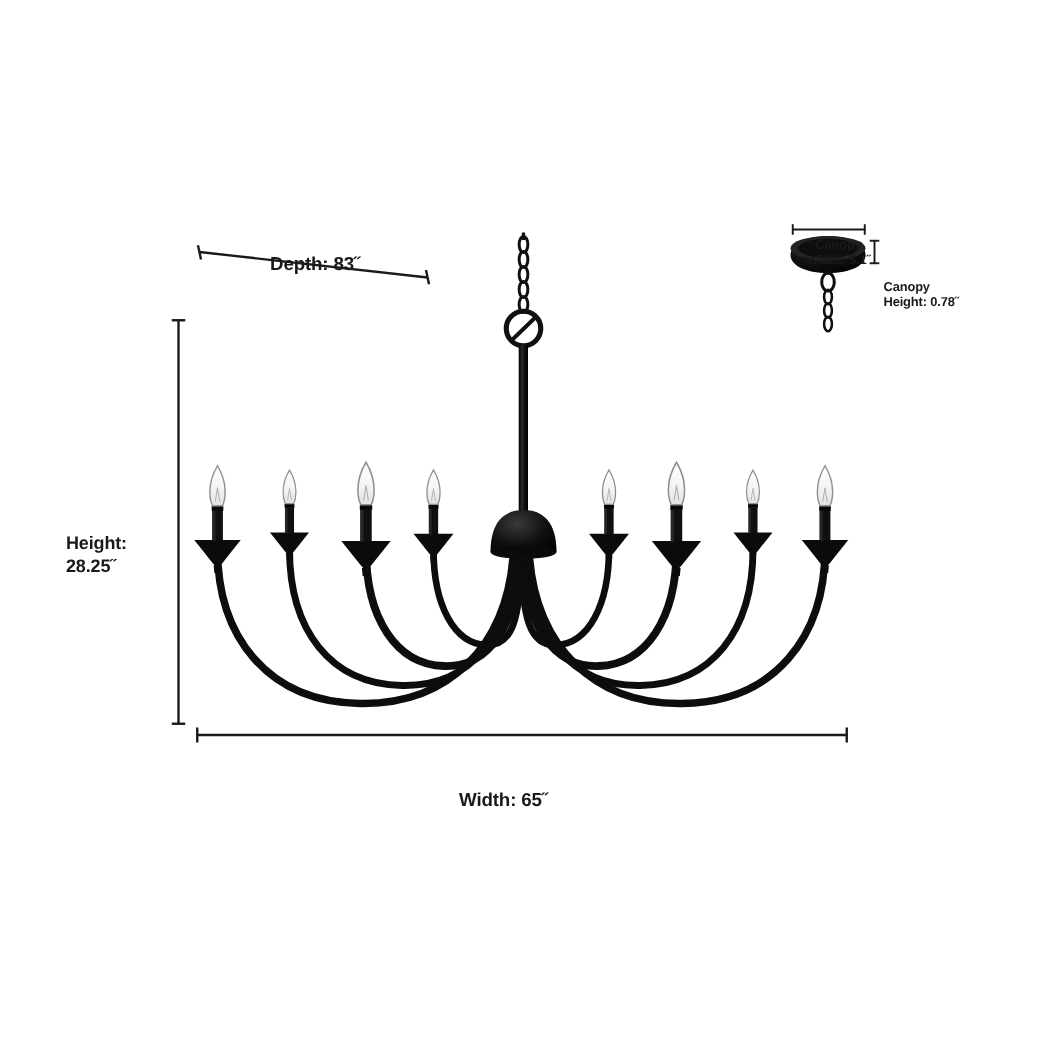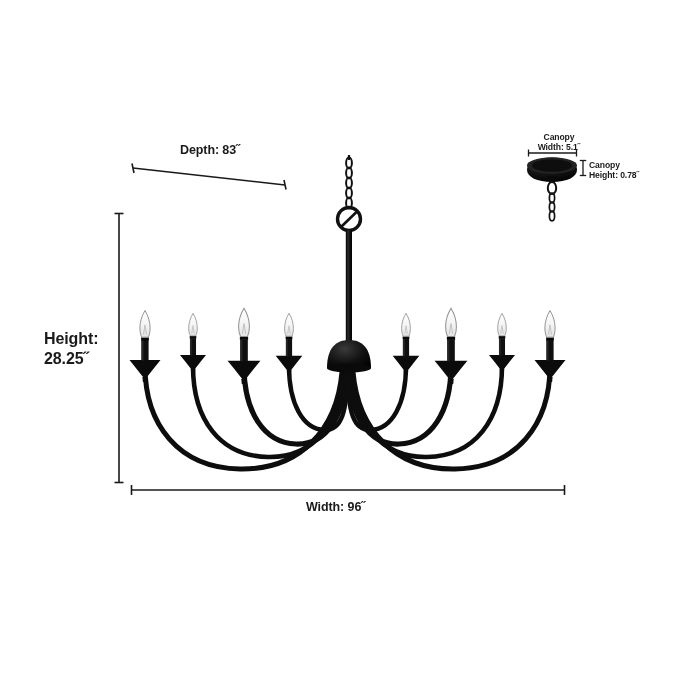--- a/index.html
+++ b/index.html
@@ -18,30 +18,31 @@
     background: #ffffff;
     overflow: hidden;
   }
   .dim-label {
     position: absolute;
     color: #1a1a1a;
     font-weight: 700;
     line-height: 1.22;
     white-space: pre-line;
     letter-spacing: -0.1px;
+    margin-top: 26px;
   }
   #depth-label {
     left: 180px;
     top: 143px;
     font-size: 12.5px;
   }
   #height-label {
     left: 44px;
     top: 329px;
-    font-size: 16px;
+    font-size: 12px;
     text-align: left;
   }
   #width-label {
     left: 306px;
     top: 500px;
     font-size: 12.5px;
   }
   #canopy-width-label {
     left: 527px;
     top: 132px;
@@ -233,21 +234,21 @@
         <line x1="579.8" y1="175.5" x2="586.2" y2="175.5"></line>
       </g>
     </g>
   </svg>
 
   <div class="dim-label" id="depth-label">Depth: 83˝</div>
 
   <div class="dim-label" id="height-label">Height:
 28.25˝</div>
 
-  <div class="dim-label" id="width-label">Width: 96˝</div>
+  <div class="dim-label" id="width-label">Width: 65˝</div>
 
   <div class="dim-label" id="canopy-width-label">Canopy
 Width: 5.1˝</div>
 
   <div class="dim-label" id="canopy-height-label">Canopy
 Height: 0.78˝</div>
 
 </div>
 
 </body></html>

